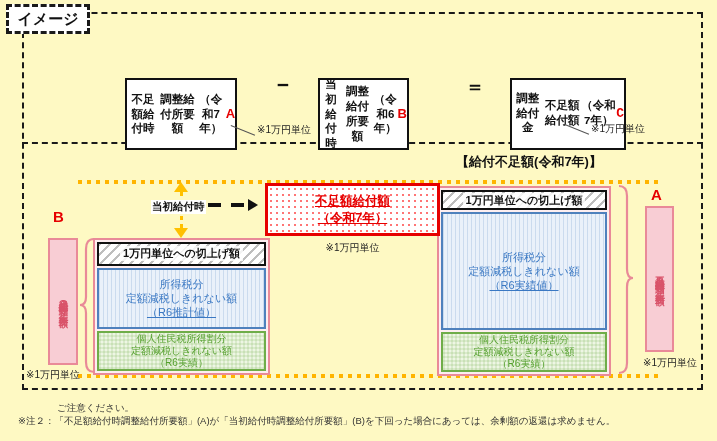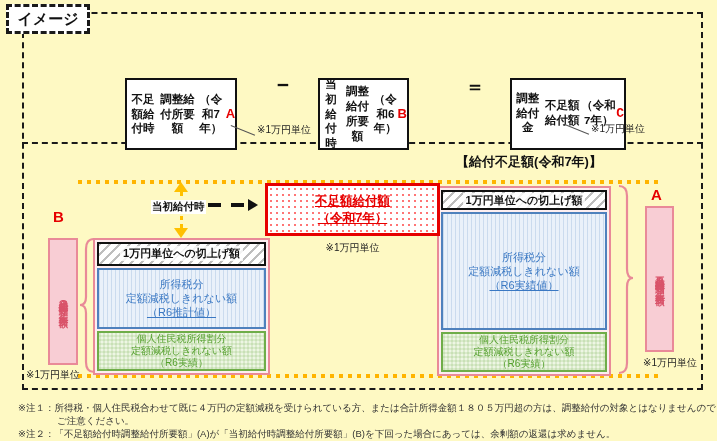--- a/index.html
+++ b/index.html
@@ -165,18 +165,17 @@
   <div class="abs unit-note" style="left:26px; top:368px;">※1万円単位</div>
 
   <svg class="abs brace" style="left:617px; top:184px;" width="18" height="191" viewBox="0 0 18 191">
     <path d="M2,2 Q10,2 10,12 L10,85 Q10,94 16,94 Q10,94 10,103 L10,179 Q10,189 2,189"></path>
   </svg>
   <div class="abs side-letter" style="left:651px; top:186px;">A</div>
   <div class="abs v-label" style="left:645px; top:206px; width:29px; height:146px;">不足額給付時（令和7年）所要額</div>
   <div class="abs unit-note" style="left:643px; top:356px;">※1万円単位</div>
 
   <div class="abs notes">
-    <div>※注１：所得税・個人住民税合わせて既に４万円の定額減税を受けられている方、または合計所得金額１８０５万円超の方は、調整給付の対象とはなりませんので</div>
     <div class="indent">ご注意ください。</div>
     <div>※注２：「不足額給付時調整給付所要額」(A)が「当初給付時調整給付所要額」(B)を下回った場合にあっては、余剰額の返還は求めません。</div>
   </div>
 
 </div>
 
 </body></html>

